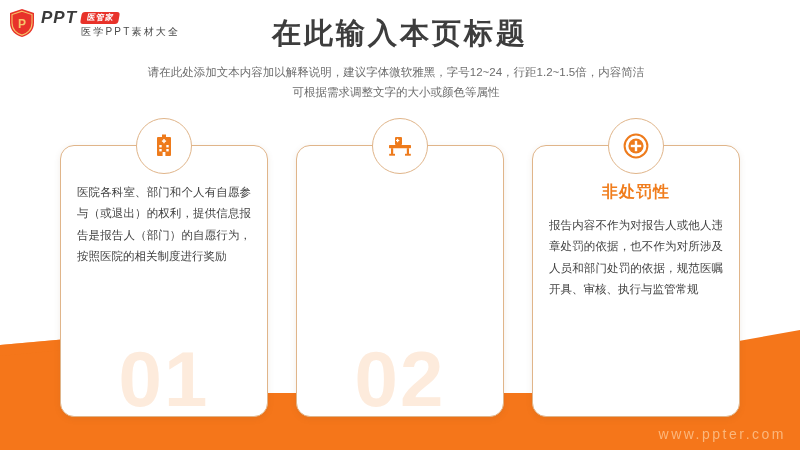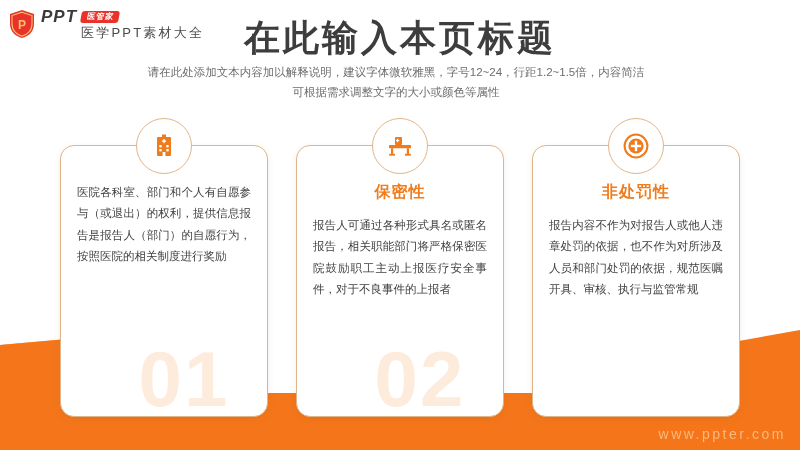--- a/index.html
+++ b/index.html
@@ -26,28 +26,28 @@
     font-size:17px; font-weight:bold; font-style:italic;
     color:#3a3a3a; letter-spacing:1px; line-height:1;
   }
   .logo-badge {
     background:#e8322a; color:#fff; font-size:8px;
     padding:2px 5px 2px 6px; border-radius:3px;
     letter-spacing:1px; line-height:1; font-weight:bold;
     transform:skewX(-10deg);
   }
   .logo-sub {
-    font-size:13px; color:#4a4a4a; letter-spacing:2.2px;
+    font-size:10px; color:#4a4a4a; letter-spacing:2.2px;
     line-height:1; white-space:nowrap;padding-left:40px;
   }
 
   
   .page-title {
     position:absolute; top:14px; left:0; width:800px;
-    text-align:center; font-size:36px; font-weight:bold;
+    text-align:center; font-size:29px; font-weight:bold;
     color:#3d3d3d; letter-spacing:3px;
   }
   .page-subtitle {
     position:absolute; top:62px; left:0; width:792px;
     text-align:center; font-size:11.5px; color:#6d6d6d;
     line-height:1.75;
   }
   .page-subtitle span { display:block; }
 
   
@@ -68,21 +68,20 @@
   .card-notch {
     position:absolute; top:-2px; left:50%; transform:translateX(-50%);
     width:60px; height:6px; background:#ffffff;
   }
 
   .card-big-num {
     position:absolute; bottom:-2px; left:0; width:100%;
     text-align:center; font-size:78px; font-weight:bold;
     color:#fdebdc; line-height:1; letter-spacing:2px;
     user-select:none;
-    margin-left:20px;
   }
   .card-inner { position:relative; z-index:2; padding:36px 16px 0 16px; }
   .card-title {
     text-align:center; font-size:16px; font-weight:bold;
     color:#f07d1d; letter-spacing:1px; margin-bottom:12px;
   }
   .card-body {
     font-size:11.5px; color:#3f3f3f; line-height:1.85;
     text-align:justify; text-align-last:left;
   }
@@ -181,24 +180,20 @@
     <div class="card-notch"></div>
     <div class="card-big-num">01</div>
     <div class="card-inner">
       <div class="card-body">医院各科室、部门和个人有自愿参与（或退出）的权利，提供信息报告是报告人（部门）的自愿行为，按照医院的相关制度进行奖励</div>
     </div>
   </div>
 
   <div class="card c2">
     <div class="card-notch"></div>
     <div class="card-big-num">02</div>
-    <div class="card-inner">
-      <div class="card-title">保密性</div>
-      <div class="card-body">报告人可通过各种形式具名或匿名报告，相关职能部门将严格保密医院鼓励职工主动上报医疗安全事件，对于不良事件的上报者</div>
-    </div>
   </div>
 
   <div class="card c3">
     <div class="card-notch"></div>
     <div class="card-inner">
       <div class="card-title">非处罚性</div>
       <div class="card-body">报告内容不作为对报告人或他人违章处罚的依据，也不作为对所涉及人员和部门处罚的依据，规范医嘱开具、审核、执行与监管常规</div>
     </div>
   </div>
 

